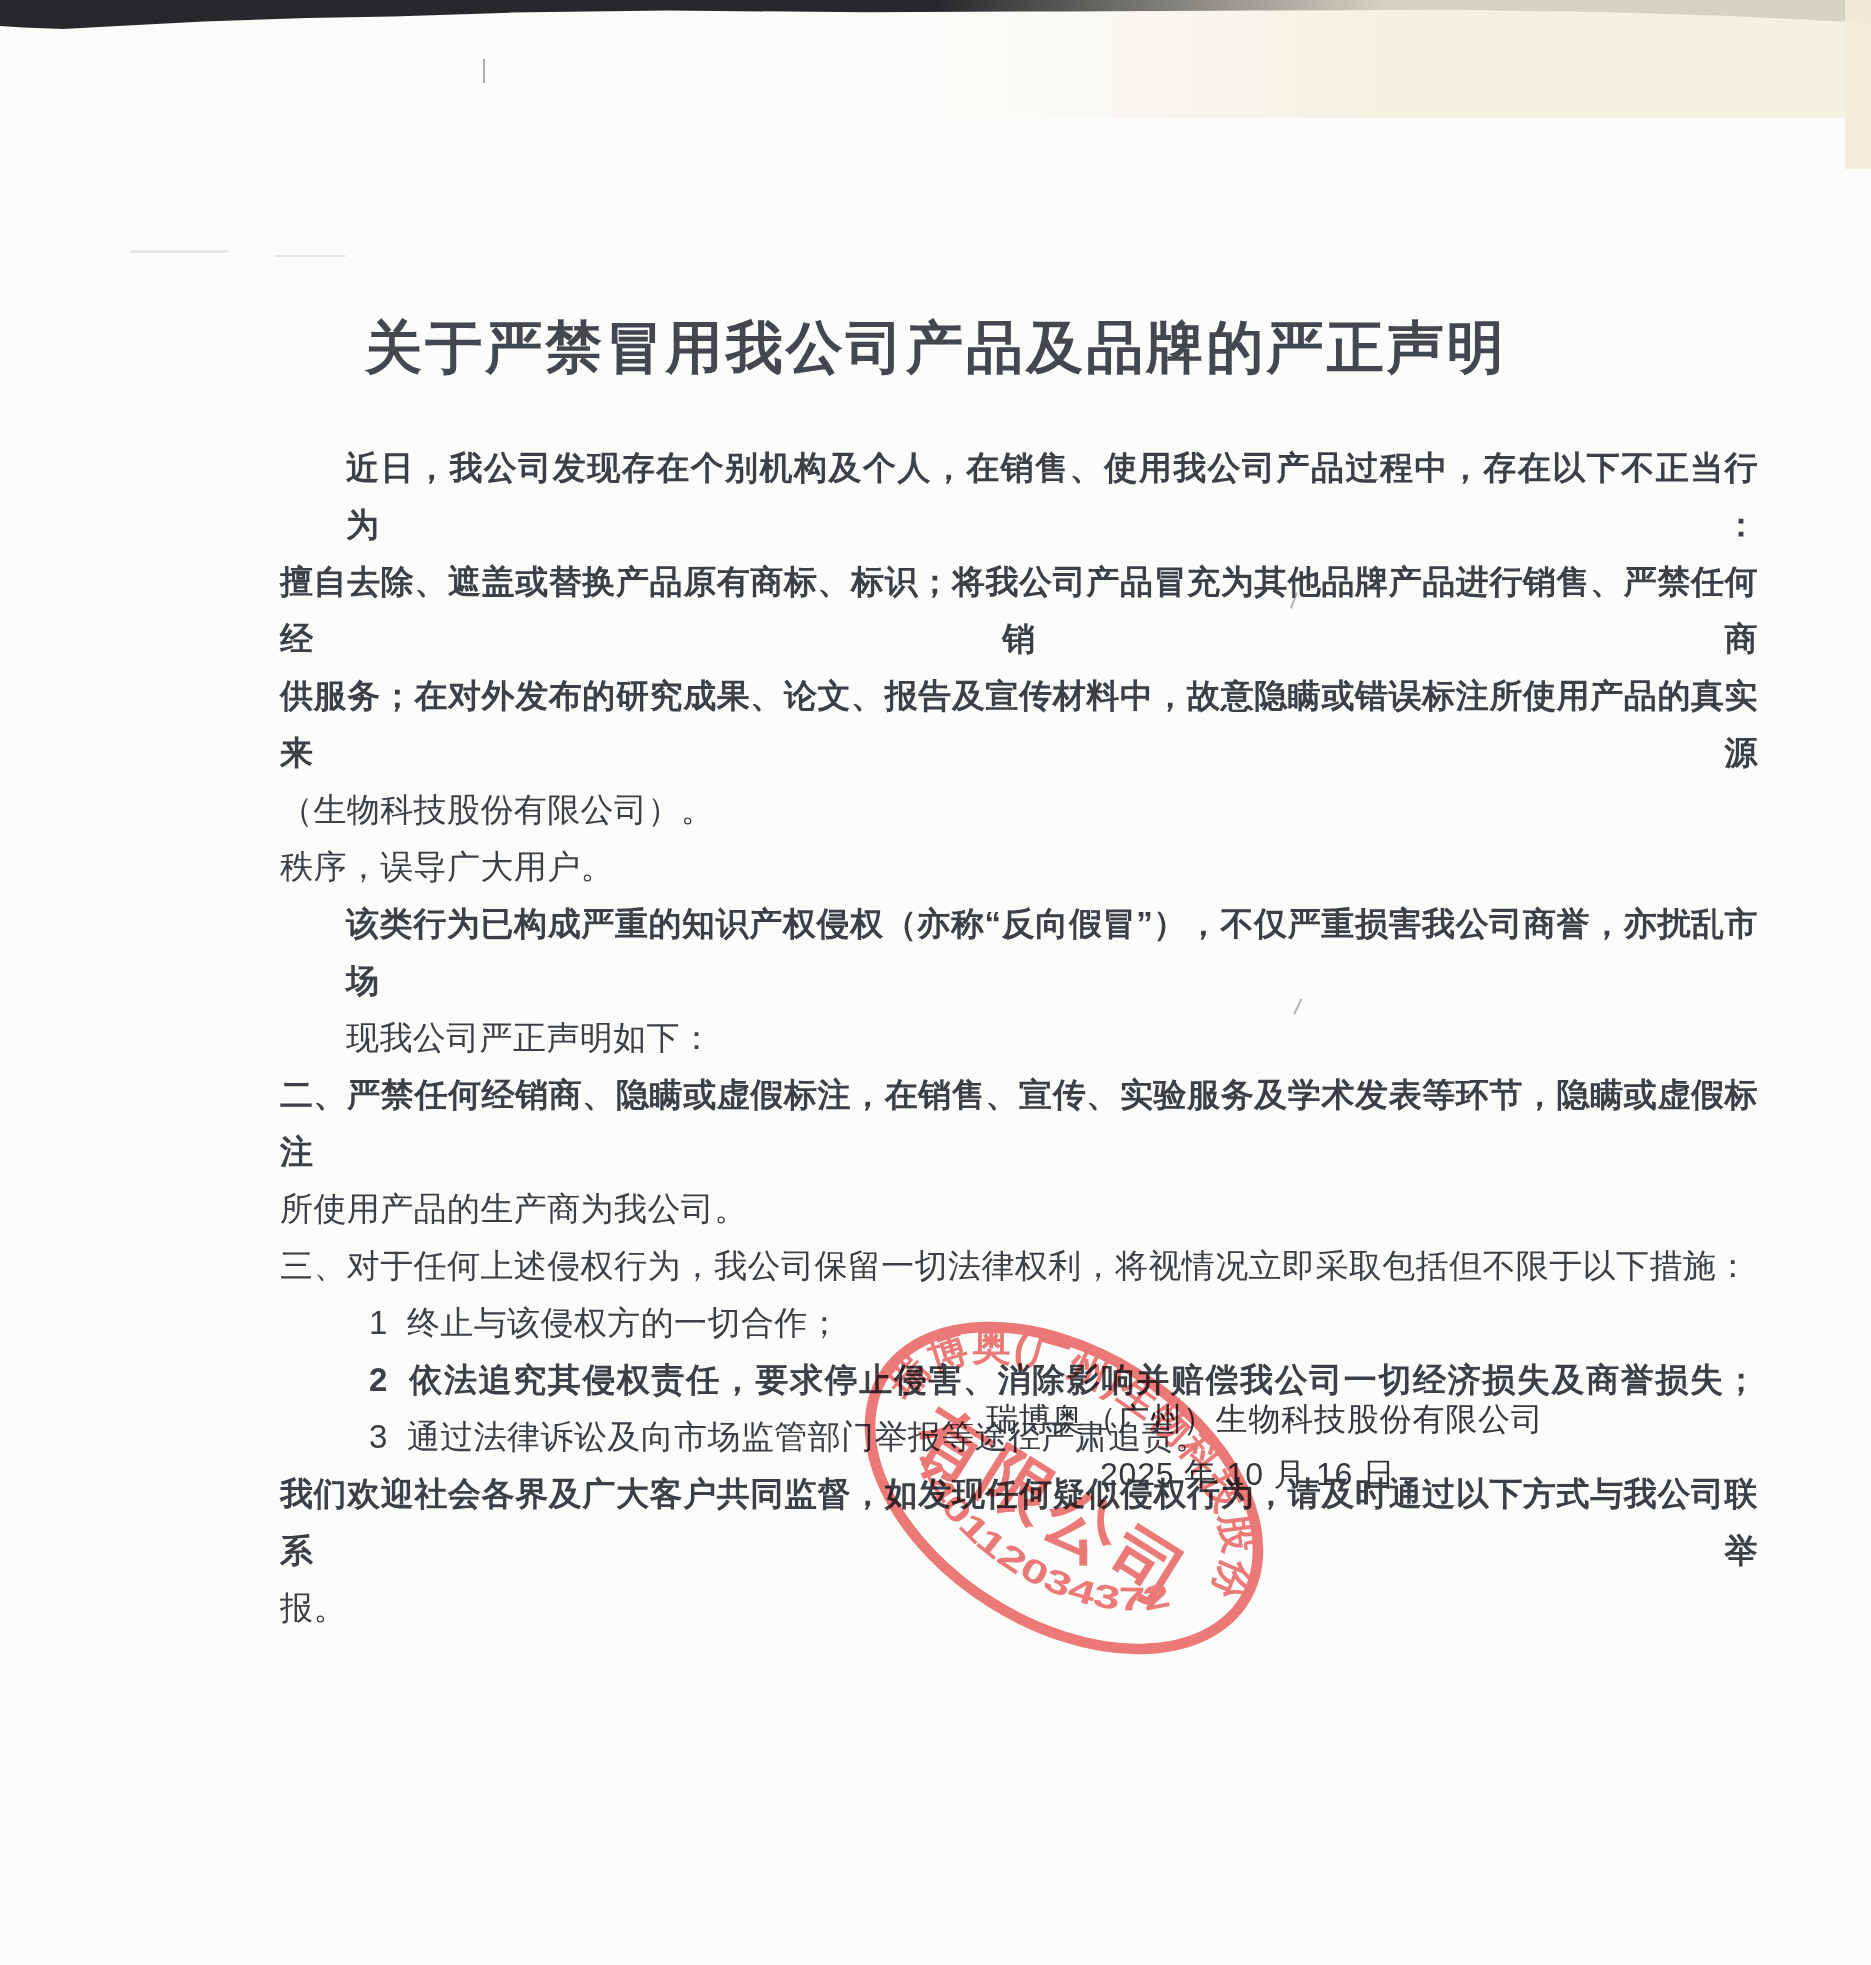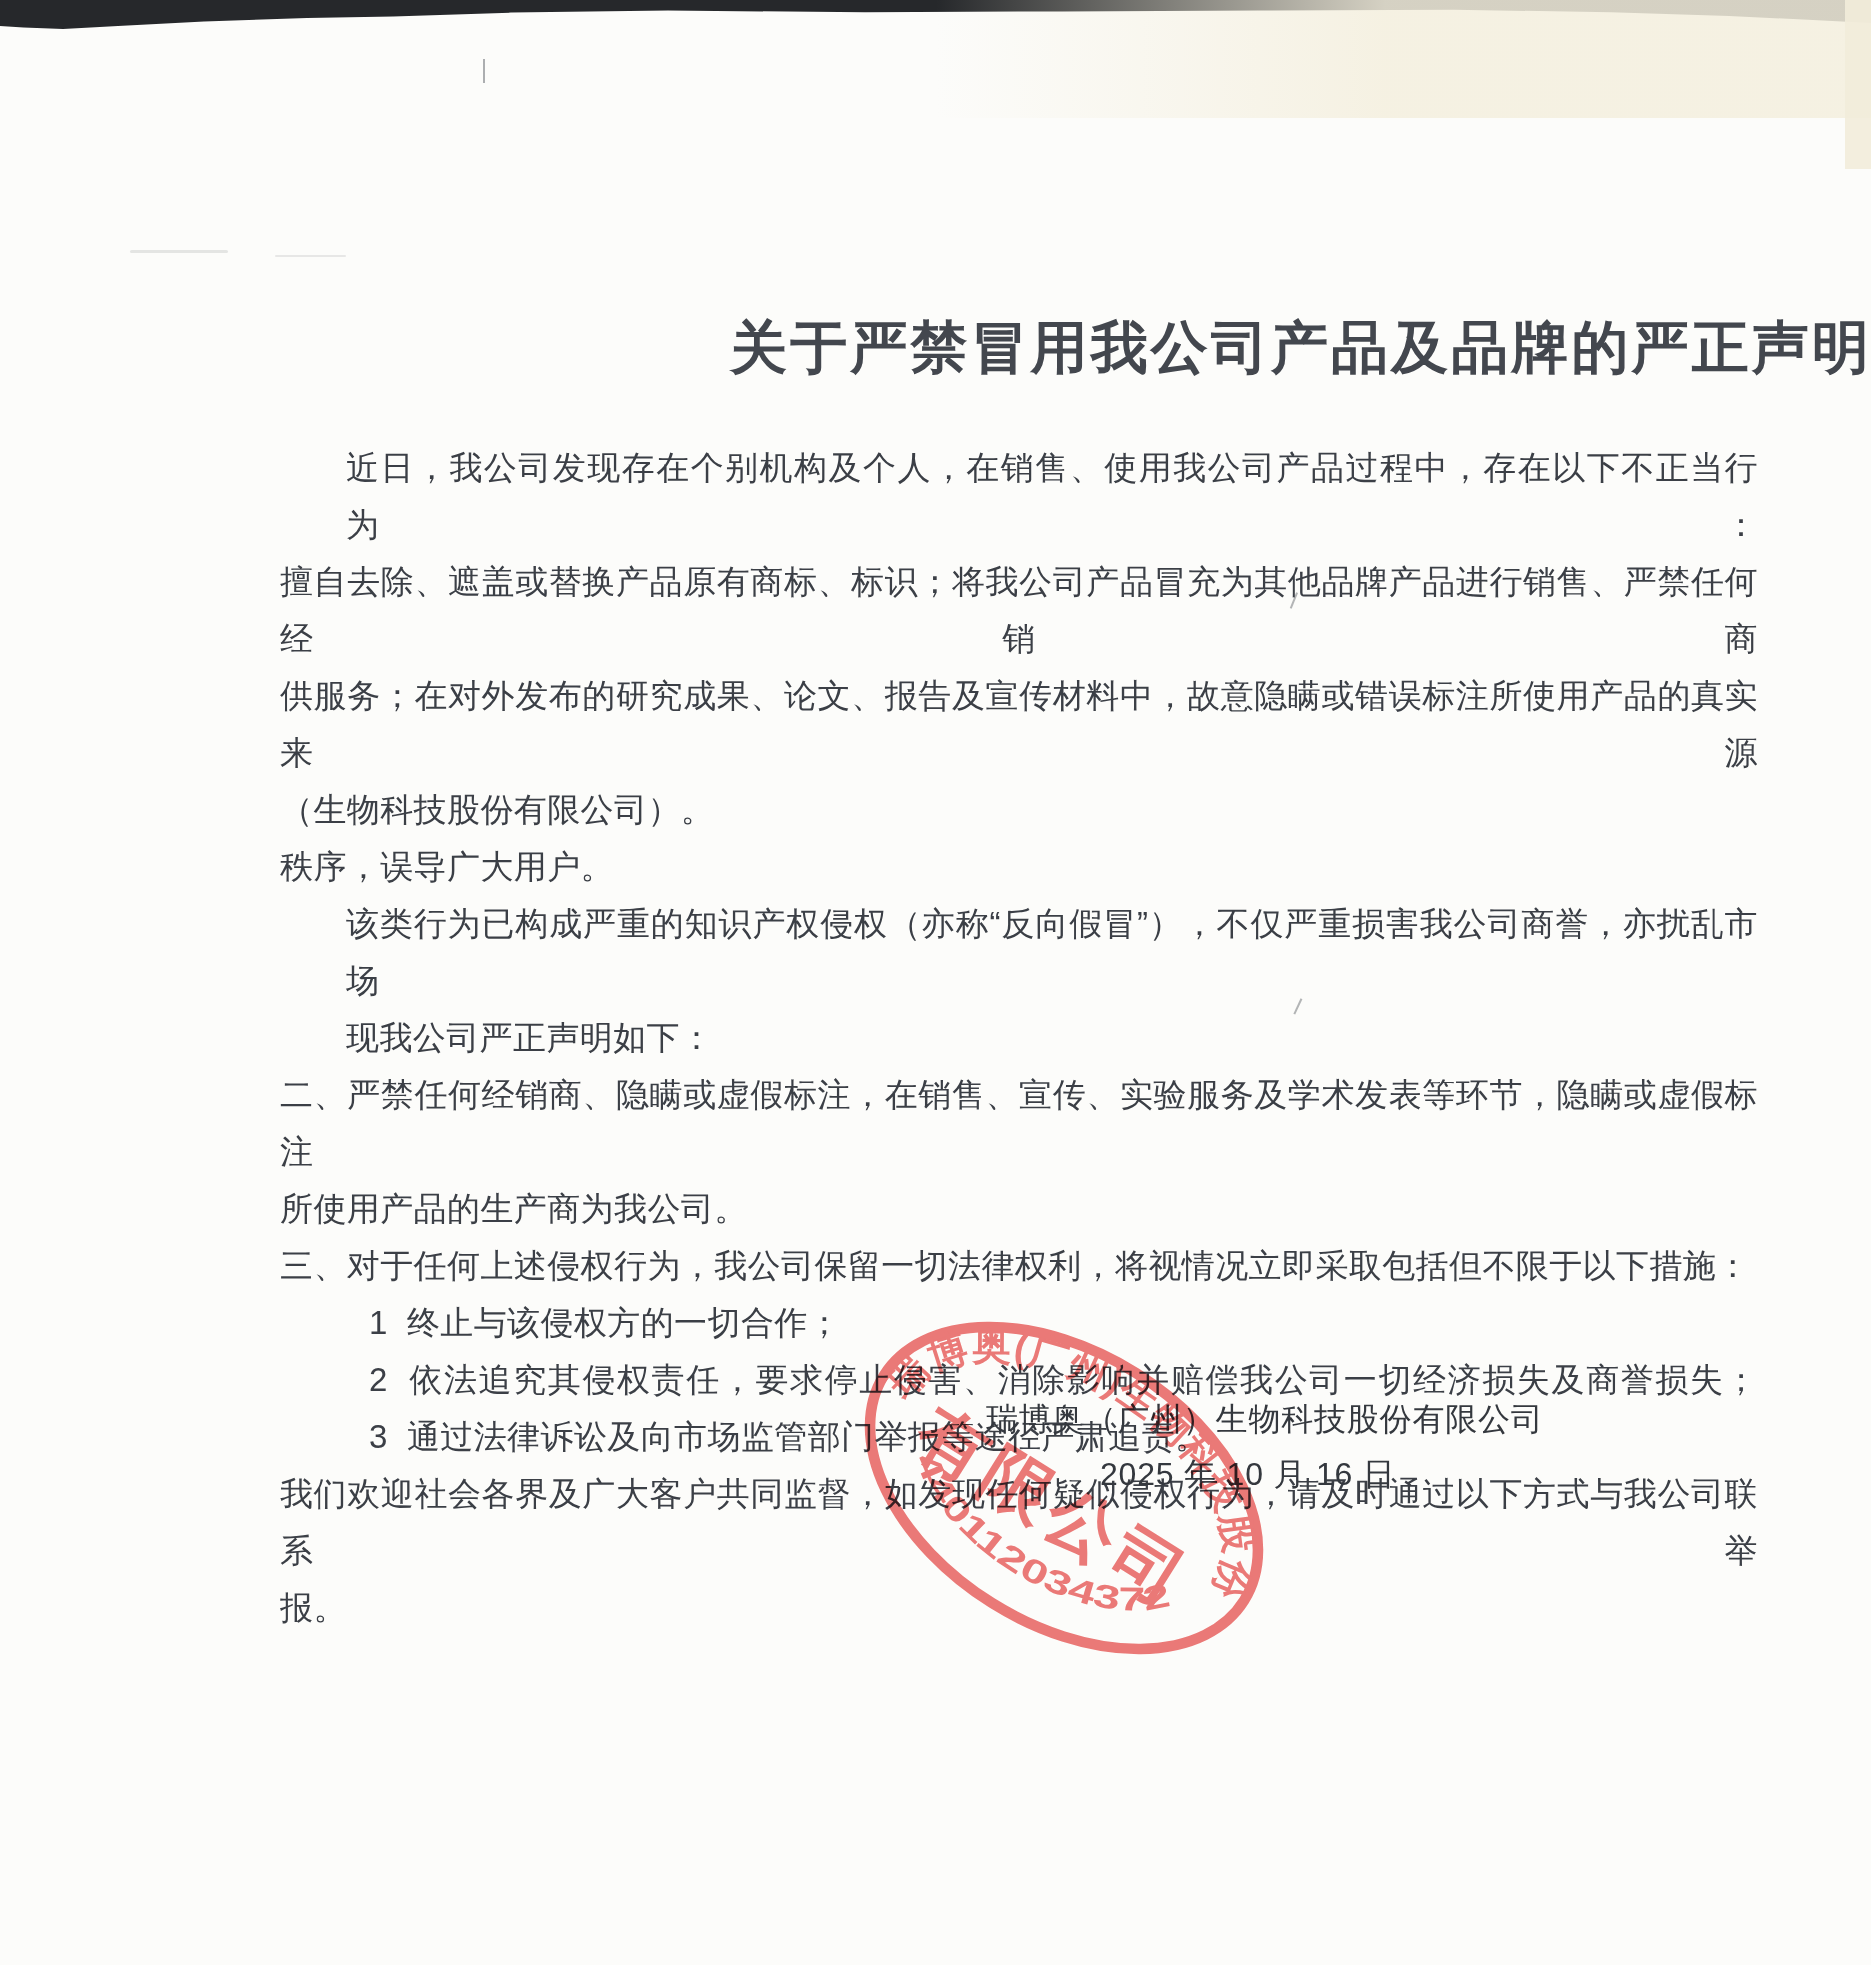--- a/index.html
+++ b/index.html
@@ -33,40 +33,40 @@
     pointer-events: none;
   }
   .tint-right {
     position: absolute; right: 0; top: 0; width: 27.5px; height: 169px;
     background: rgba(242,236,218,0.9);
     pointer-events: none;
   }
   .doc-title {
     position: absolute;
     left: 0; top: 310px; width: 1872px;
-    text-align: right;
+    text-align: center;
     font-size: 57px;
     font-weight: 700;
     letter-spacing: 3.1px;
     color: #43474e;
     white-space: nowrap;
   }
   .body-block {
     position: absolute;
     left: 280px; top: 439px;
     width: 1478px;
     font-size: 33px;
     line-height: 57px;
     color: #3b3f46;
     letter-spacing: 0.4px;
   }
   .line { white-space: pre-wrap; }
   .ind  { padding-left: 66px; }
   .ind2 { padding-left: 89px; }
-  .just { text-align: justify; text-align-last: justify; text-justify: inter-ideograph; }
+  .just { text-align: justify; text-align-last: justify; text-justify: inter-ideograph; font-weight: bold; }
   .sig-company {
     position: absolute; left: 986px; top: 1398px;
     font-size: 32px; color: #34383e; white-space: nowrap; letter-spacing: 0.8px;
   }
   .sig-date {
     position: absolute; left: 1100px; top: 1453px;
     font-size: 32px; color: #34383e; white-space: nowrap; letter-spacing: 0.8px;
   }
   .stamp {
     position: absolute; left: 828px; top: 1311px;

